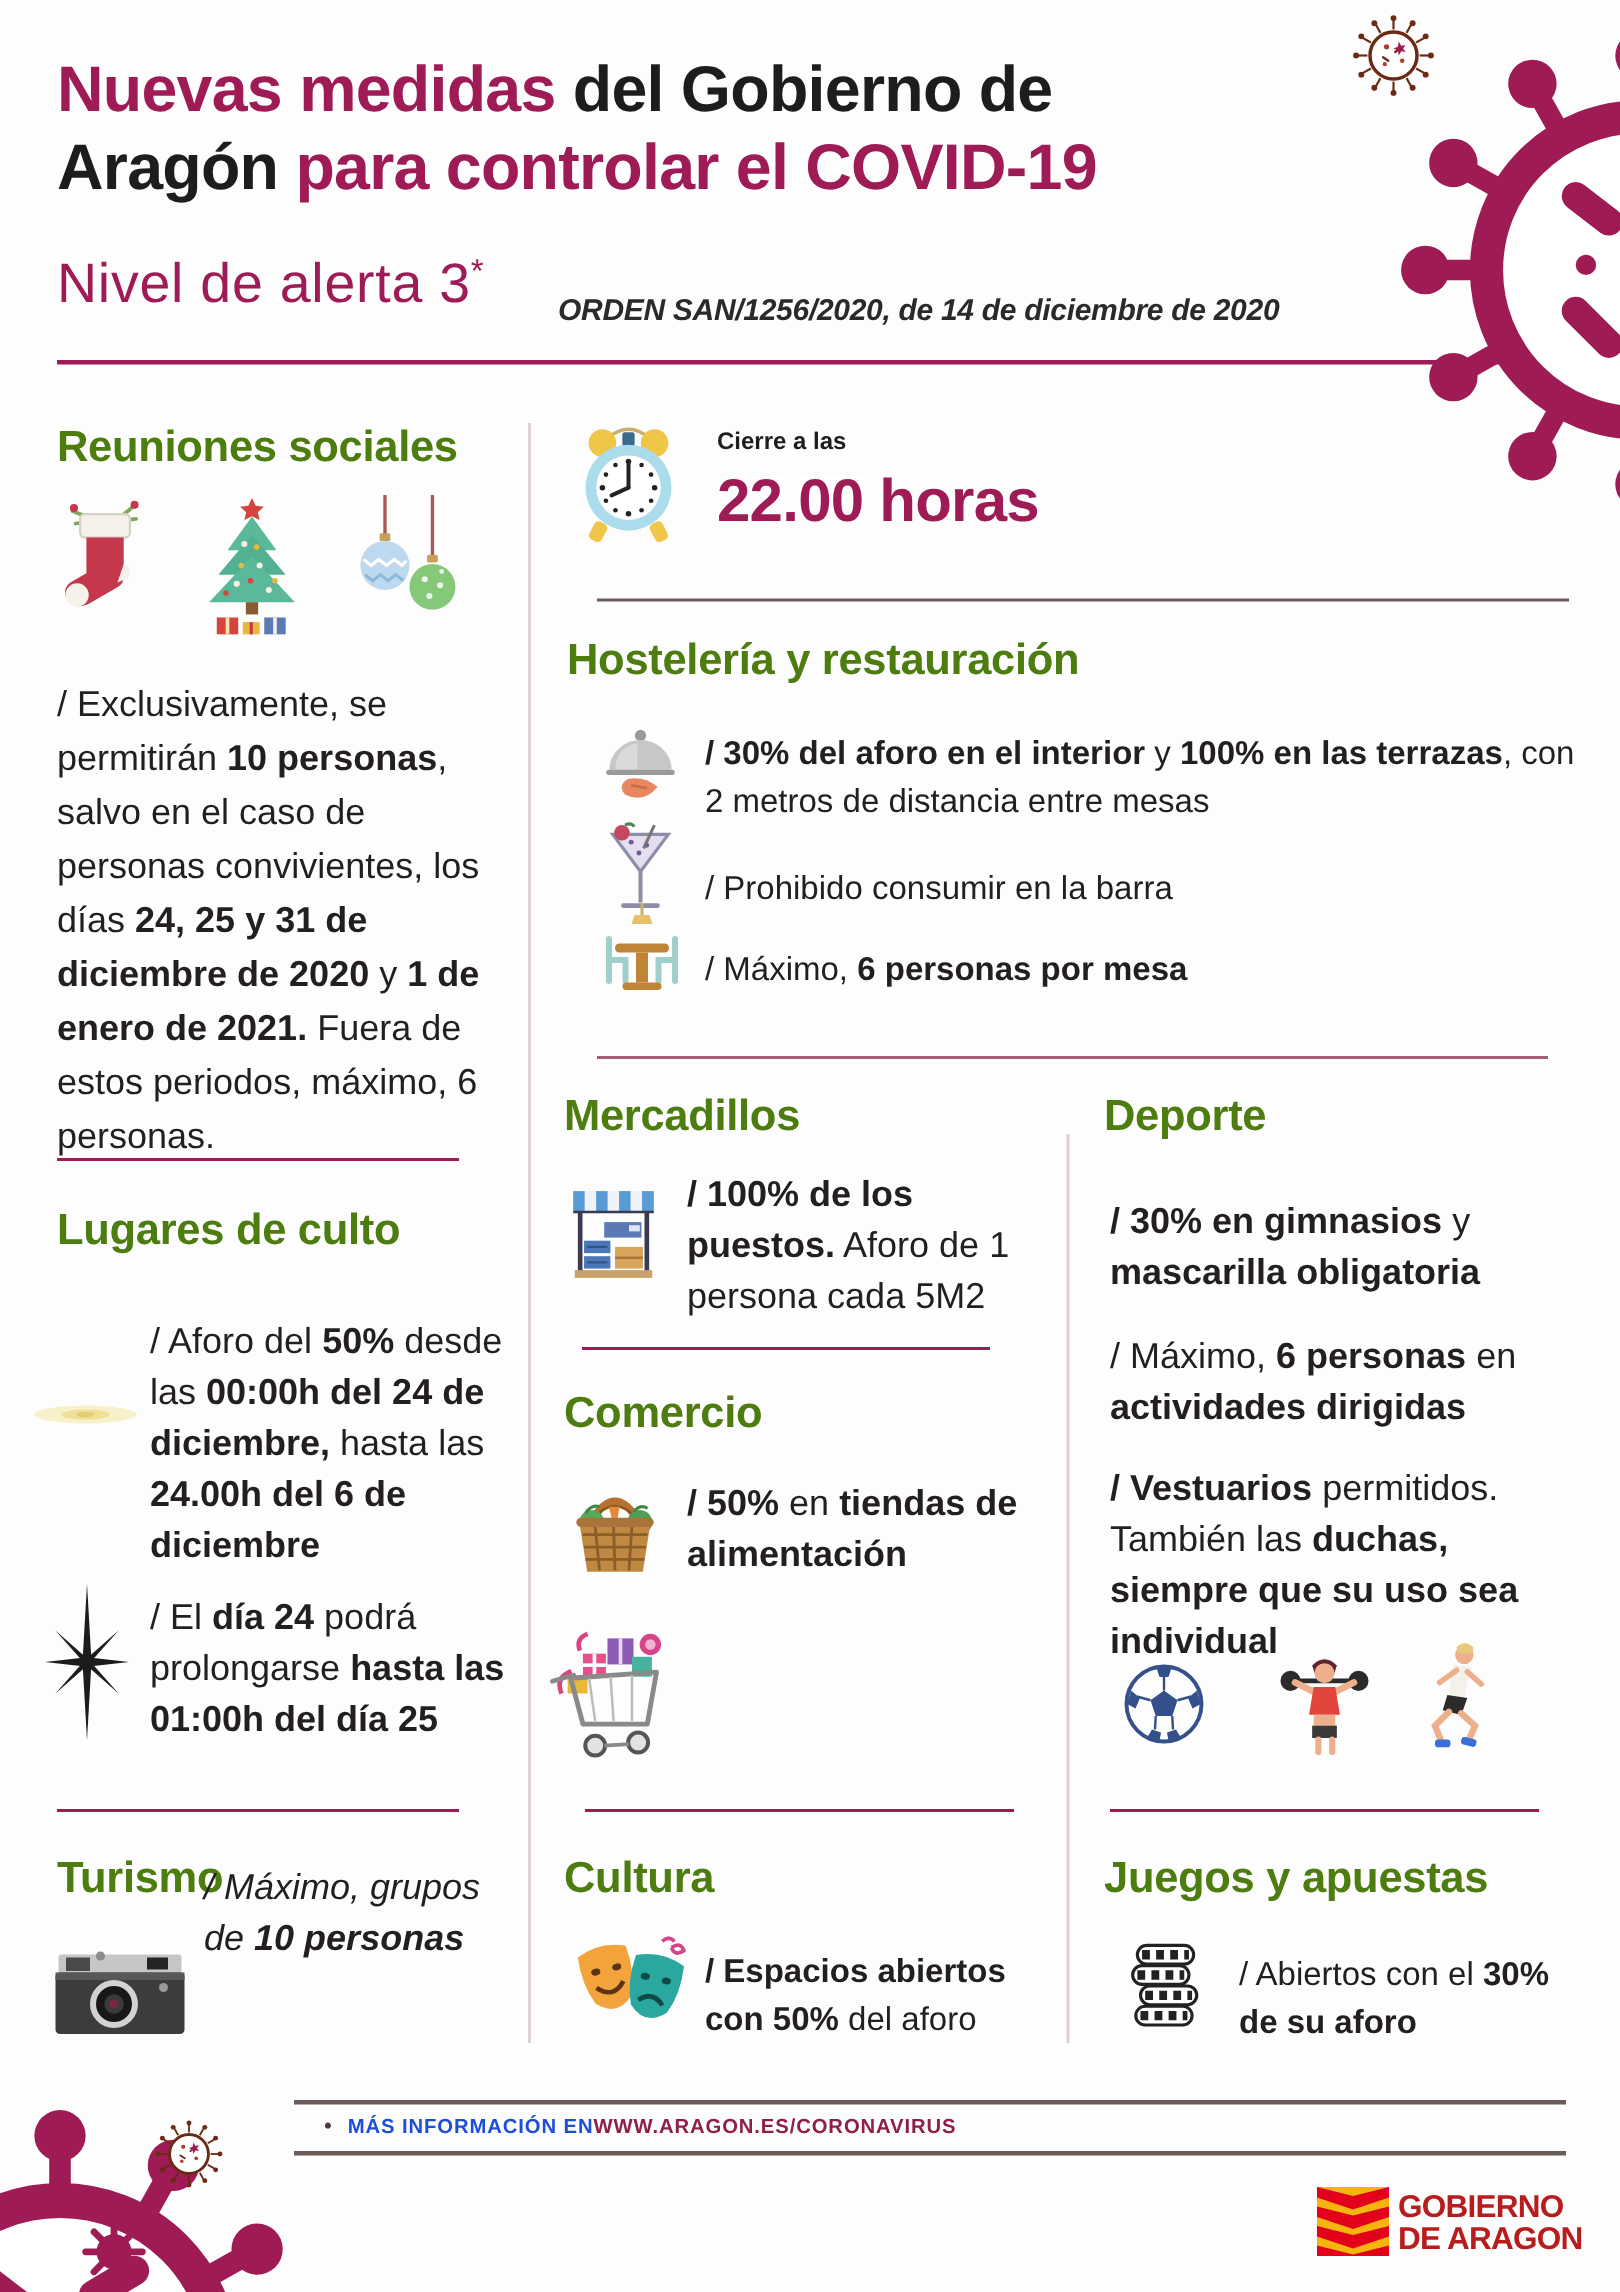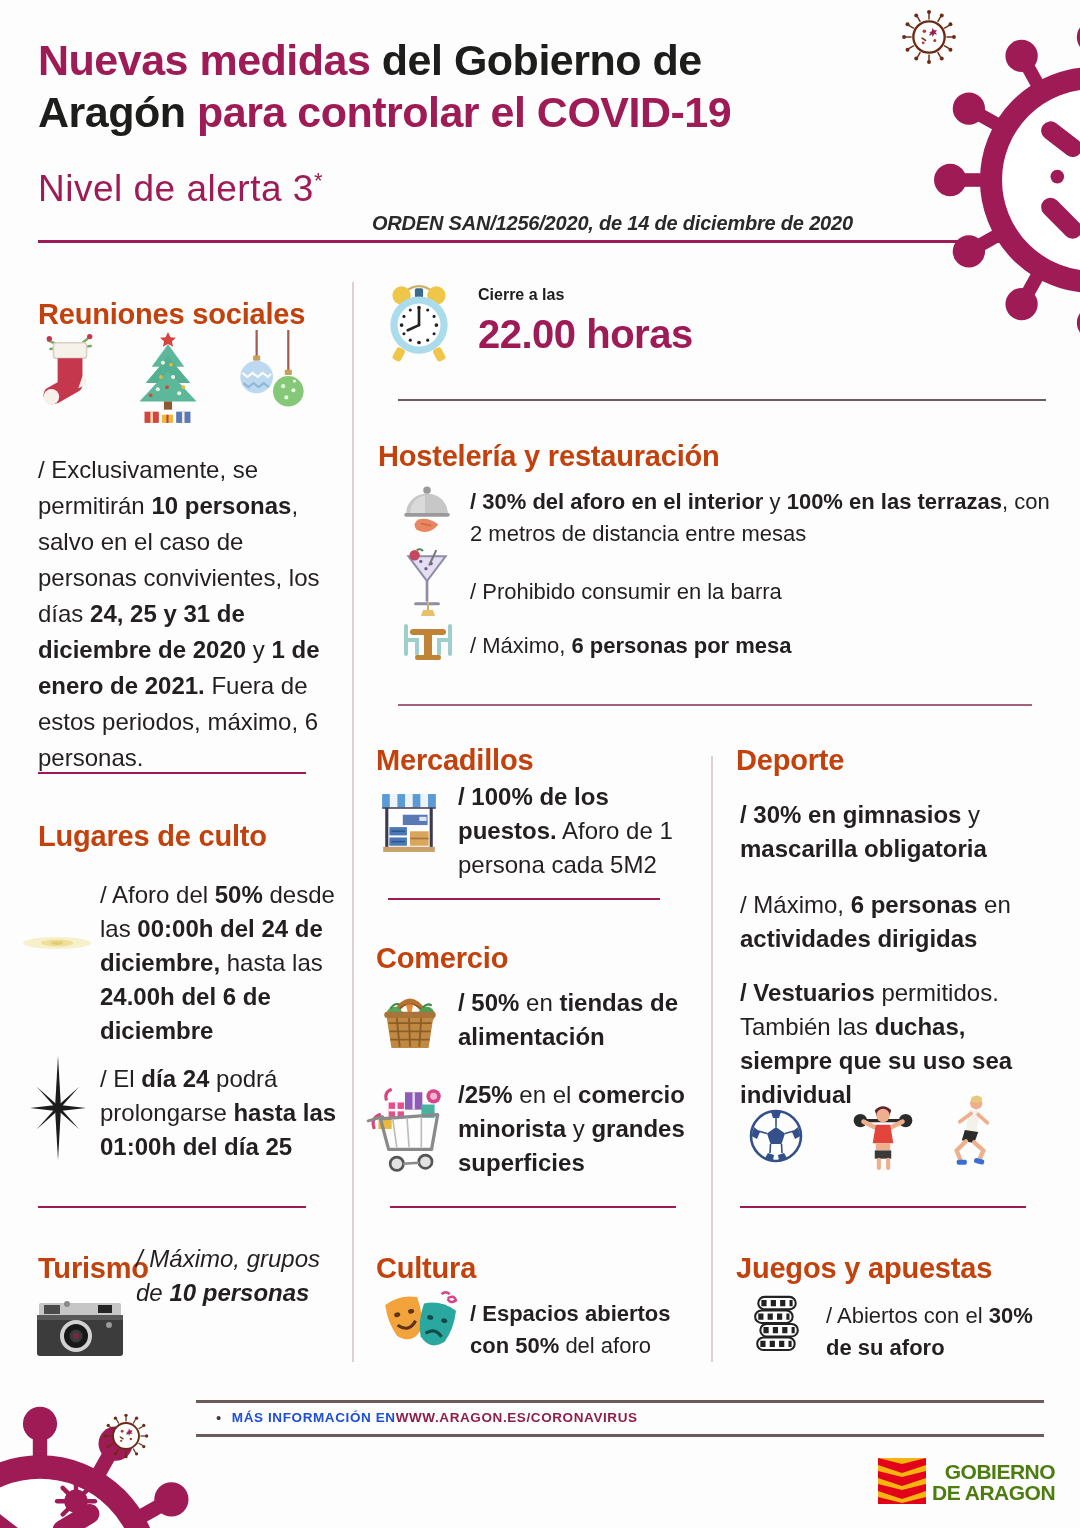--- a/index.html
+++ b/index.html
@@ -8,38 +8,38 @@
     position:relative; width:1080px; height:1528px;
     background:#fdfdfd; overflow:hidden;
     font-family:"Liberation Sans", sans-serif; color:#231f20;
   }
   .abs { position:absolute; }
   .accent { color:#9e1b55; }
   .h1 { font-size:43px; font-weight:700; line-height:1.22; letter-spacing:-0.5px; color:#1d1d1b; }
   .alert { font-size:37px; font-weight:400; color:#9e1b55; letter-spacing:0.5px;text-align:center; }
   .alert sup { font-size:22px; color:#9e1b55; }
   .order { font-size:20px; font-style:italic; font-weight:700; color:#2a2a2a; letter-spacing:-0.2px; }
-  .h2 { font-size:29px; font-weight:700; color:#c2410c; letter-spacing:-0.2px;margin-top:16px; }
+  .h2 { font-size:29px; font-weight:700; color:#4d7c0f; letter-spacing:-0.2px; }
   .body24 { font-size:24px; line-height:1.46; }
   .body22 { font-size:22px; line-height:1.44; }
   .rich b { font-weight:700; }
   .rule { position:absolute; }
   .rule.maroon { background:#9e1b55; }
   .rule.dark { background:#6b5b5b; }
   .rule.soft { background:#a4607a; }
   .vline { position:absolute; width:2px; background:#dccfd6; }
   .closure-intro { font-size:16px; font-weight:700; color:#1d1d1b; }
   .closure-row { display:flex; align-items:baseline; }
   .closure-time { font-size:40px; font-weight:700; color:#9e1b55; letter-spacing:-0.5px; }
   .closure-scope { font-size:22px; font-weight:700; color:#1d1d1b; margin-left:14px; }
   .footer-info { display:flex; align-items:center; font-size:13.5px; letter-spacing:0.6px; }
   .footer-info .bullet { color:#4a3a3a; margin-right:10px; font-size:15px; }
   .footer-info .prefix { color:#1d4ed8; font-weight:700; }
   .footer-info .url { color:#8e1f4b; font-weight:700; }
-  .logo-text { font-size:21px; font-weight:700; color:#4d7c0f; line-height:1.02; letter-spacing:-0.5px;text-align:right; }
+  .logo-text { font-size:21px; font-weight:700; color:#b91c1c; line-height:1.02; letter-spacing:-0.5px; }
   .icons-row { display:flex; align-items:flex-start; }
 </style>
 </head>
 <body>
 
 <div class="page">
 
   <svg width="0" height="0" style="position:absolute" aria-hidden="true">
     <defs>
       <g id="minivirus" fill="#9e1b55" stroke="#9e1b55">
@@ -143,21 +143,21 @@
     </defs>
   </svg>
 
   <div class="abs h1" style="left:38px; top:34px; width:860px;">
     <span class="accent">Nuevas medidas</span><span> del Gobierno de</span><br>
     <span>Aragón </span><span class="accent">para controlar el COVID-19</span>
   </div>
   <div class="abs alert" style="left:38px; top:168px;">
     <span>Nivel de alerta 3</span><sup>*</sup>
   </div>
-  <div class="abs order" style="left:372px; top:212px;">ORDEN SAN/1256/2020, de 14 de diciembre de 2020</div>
+  <div class="abs order" style="left:372px; top:196px;">ORDEN SAN/1256/2020, de 14 de diciembre de 2020</div>
   <div class="rule maroon" style="left:38px; top:240px; width:1007px; height:3px;"></div>
 
   <svg class="abs" style="left:900px; top:8px;" width="58" height="58" viewBox="0 0 100 100">
       <use href="#outlinevirus"></use>
     </svg>
   <svg class="abs" style="right:0; top:12px;" width="232" height="330" viewBox="0 0 232 330">
     <use href="#bigvirus" transform="translate(75,-2) scale(0.85)"></use>
   </svg>
 
   <div class="vline" style="left:352px; top:282px; height:1080px;"></div>
@@ -401,21 +401,20 @@
     <path d="M14,38 L70,34 L64,68 L22,68 Z" fill="none" stroke="#8a8a8a" stroke-width="3.2" stroke-linejoin="round"></path>
     <g stroke="#bbbbbb" stroke-width="1.6">
         <line x1="26" y1="38" x2="30" y2="66"></line>
         <line x1="40" y1="37" x2="42" y2="66"></line>
         <line x1="54" y1="36" x2="54" y2="66"></line>
       </g>
     <circle cx="30" cy="82" r="6.5" fill="#e2e2e2" stroke="#555555" stroke-width="2.6"></circle>
     <circle cx="58" cy="80" r="6.5" fill="#e2e2e2" stroke="#555555" stroke-width="2.6"></circle>
     <line x1="36" y1="82" x2="52" y2="81" stroke="#8a8a8a" stroke-width="2.4"></line>
   </svg>
-  <div class="abs body24 rich" style="left:458px; top:1078px; width:256px; line-height:1.42;"><b>/25%</b><span> en el </span><b>comercio minorista</b><span> y </span><b>grandes superficies</b></div>
 
   <div class="rule maroon" style="left:390px; top:1206px; width:286px; height:2px;"></div>
 
   <div class="abs h2" style="left:376px; top:1236px;">Cultura</div>
   <svg class="abs" style="left:382px; top:1290px;" width="78" height="68" viewBox="0 0 76 66">
     <g transform="rotate(-14 24 32)">
       <path d="M8,10 Q24,3 40,10 Q42,28 36,42 Q24,54 12,42 Q6,28 8,10 Z" fill="#f2a33c"></path>
       <ellipse cx="17" cy="22" rx="3" ry="2.2" fill="#5a3414"></ellipse>
       <ellipse cx="31" cy="22" rx="3" ry="2.2" fill="#5a3414"></ellipse>
       <path d="M15,32 Q24,42 33,32" fill="none" stroke="#5a3414" stroke-width="3"></path>

